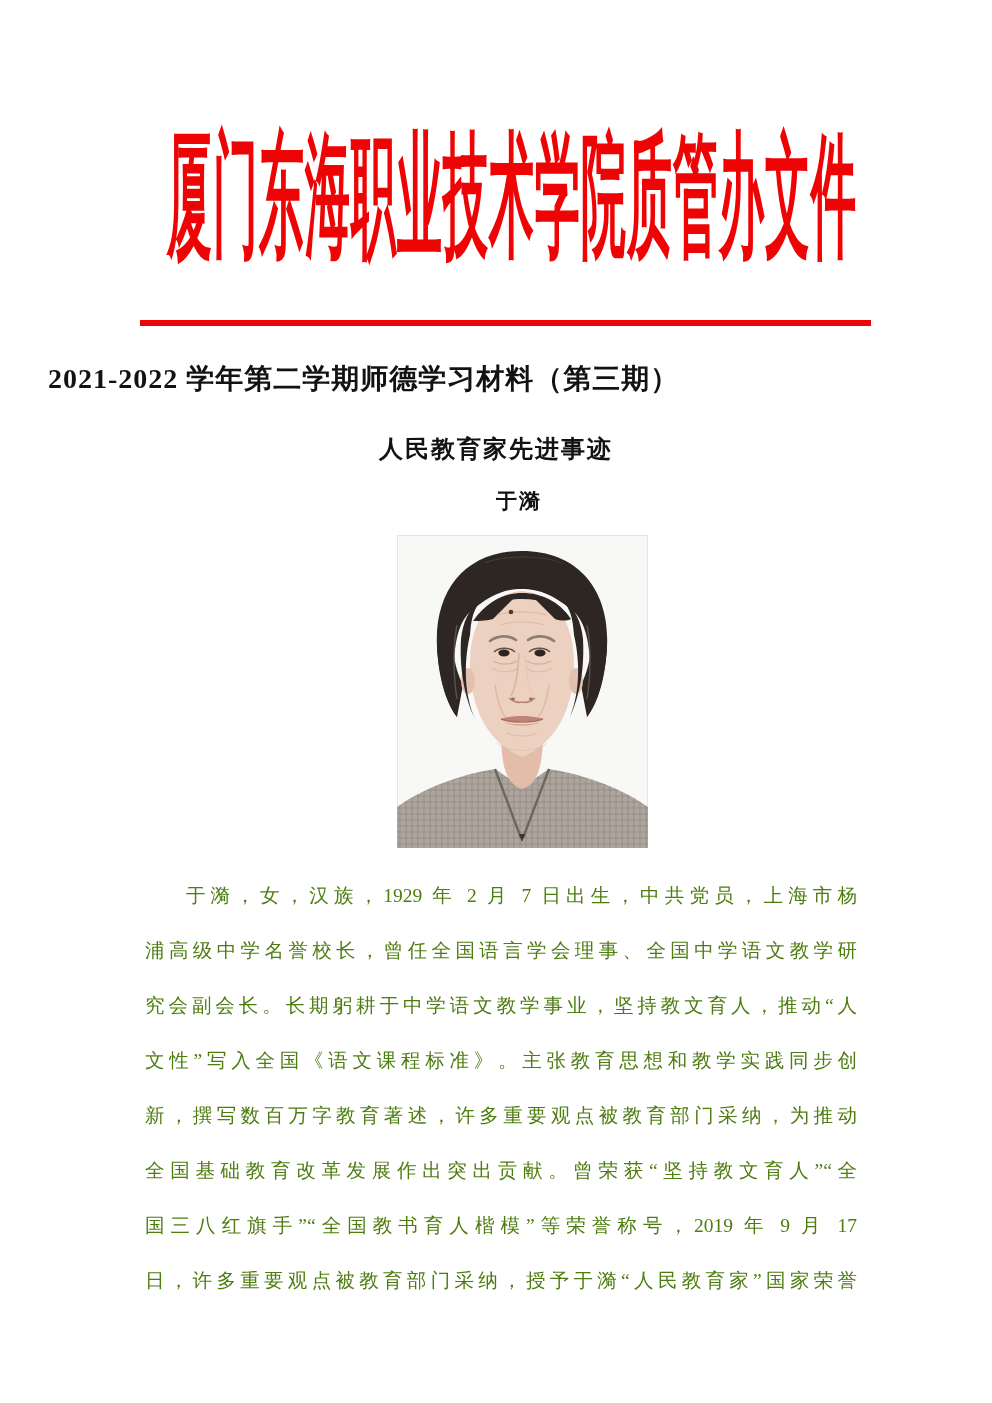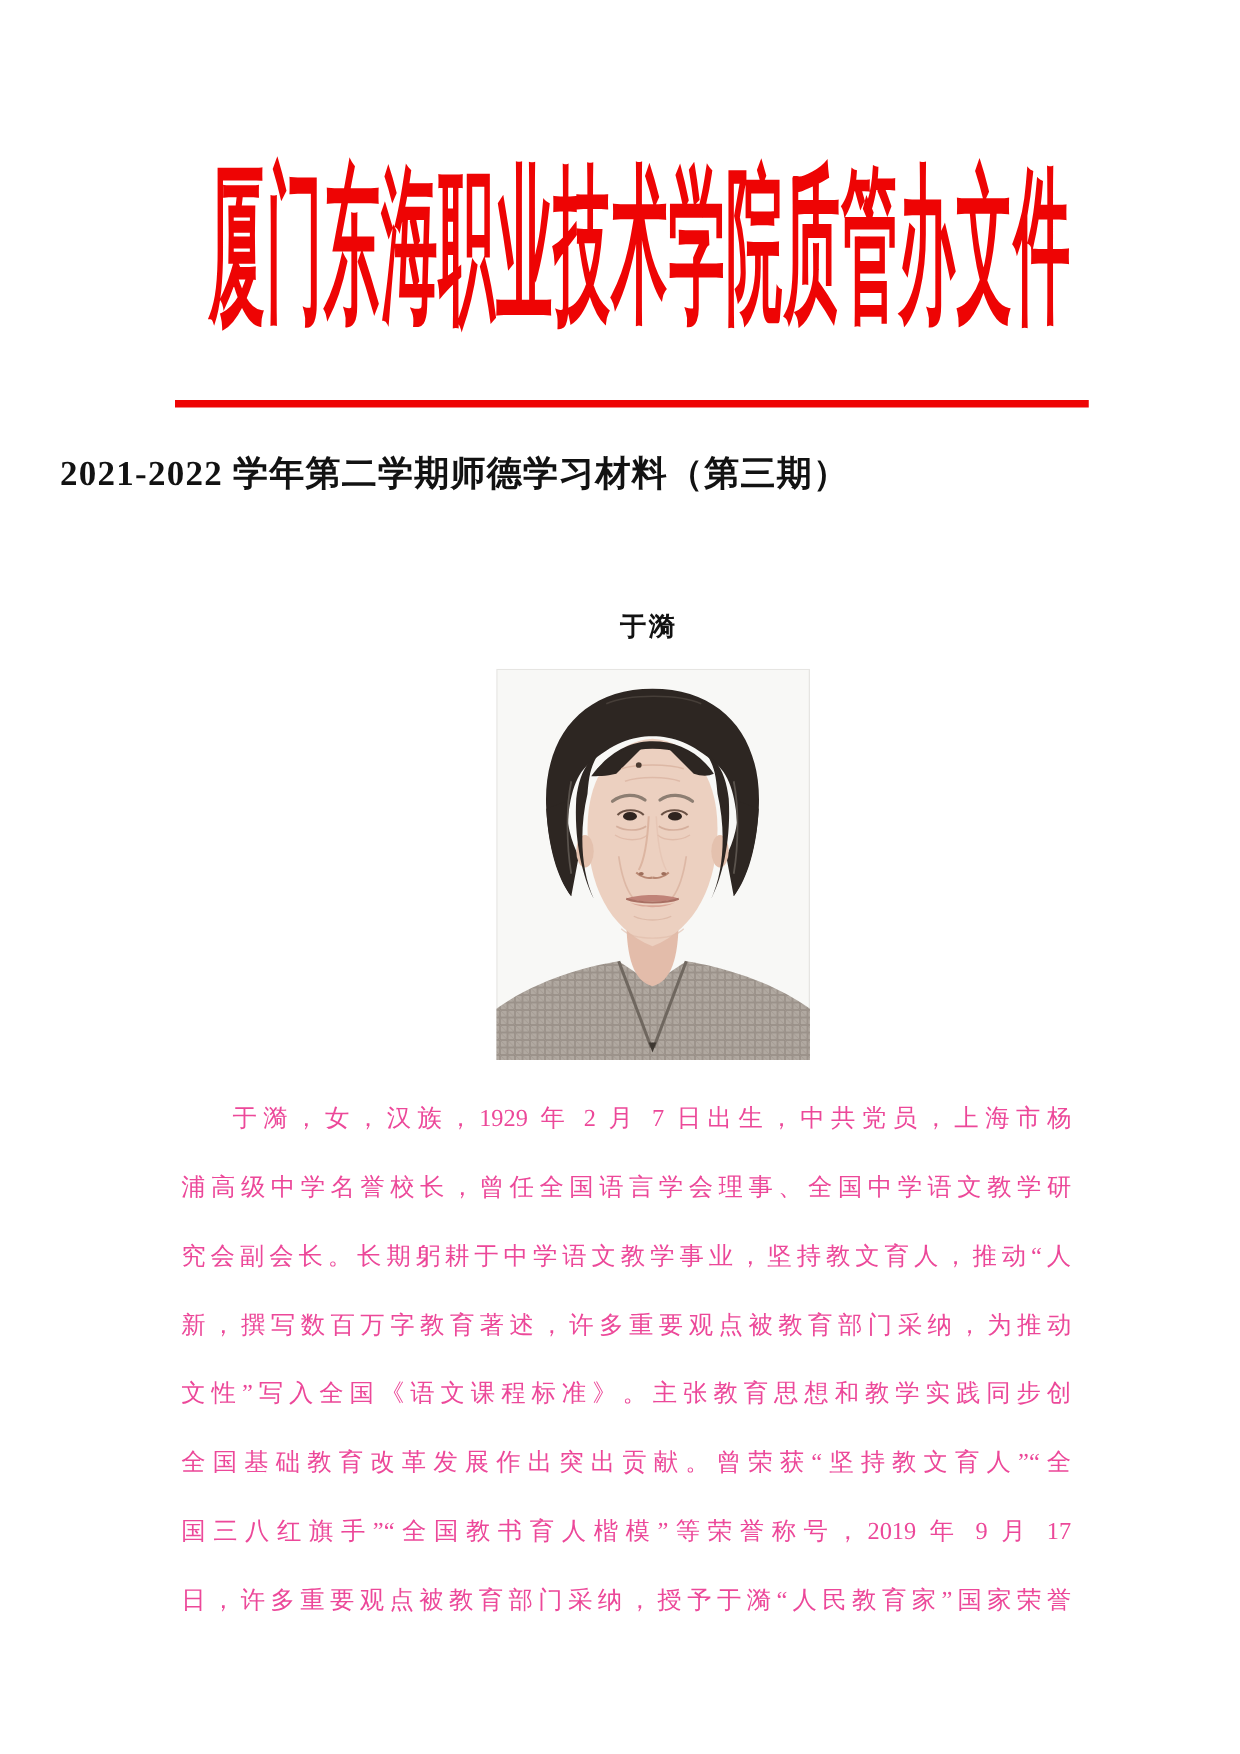--- a/index.html
+++ b/index.html
@@ -104,21 +104,21 @@
   }
 
   
   .body-text {
     position: absolute;
     top: 868px;
     left: 145px;
     width: 712px;
     font-family: "Liberation Serif", serif;
     font-size: 19.5px;
-    color: #ec4899;
+    color: #4d7c0f;
   }
   .body-text .line {
     height: 55px;
     line-height: 55px;
     text-align: justify;
     text-align-last: justify;
     white-space: nowrap;
   }
   .body-text .line.first {
     text-indent: 2.1em;
@@ -130,20 +130,21 @@
 <div class="page">
 
   <div class="banner">
     <span class="banner-text">厦门东海职业技术学院质管办文件</span>
   </div>
 
   <div class="red-rule"></div>
 
   <div class="doc-title">2021-2022 学年第二学期师德学习材料（第三期）</div>
 
+  <div class="doc-subtitle">人民教育家先进事迹</div>
 
   <div class="person-name">于漪</div>
 
   <div class="photo-frame">
     <svg viewBox="0 0 251 313" xmlns="http://www.w3.org/2000/svg">
       <defs>
         <pattern id="fabric" width="6" height="6" patternUnits="userSpaceOnUse">
           <rect width="6" height="6" fill="#b1a9a1"></rect>
           <path d="M0,3 H6 M3,0 V6" stroke="#948b83" stroke-width="1.1"></path>
           <path d="M0,0 L6,6" stroke="#a19890" stroke-width="0.7"></path>
@@ -214,20 +215,20 @@
       <path d="M110,198 C118,202 132,202 140,198" stroke="#dbb5a2" stroke-width="1.1" fill="none" opacity="0.8"></path>
 
       <path d="M100,208 C110,218 140,218 150,208" stroke="#e0bba8" stroke-width="1" fill="none" opacity="0.6"></path>
     </svg>
   </div>
 
   <div class="body-text">
     <div class="line first">于漪，女，汉族，1929 年 2 月 7 日出生，中共党员，上海市杨</div>
     <div class="line">浦高级中学名誉校长，曾任全国语言学会理事、全国中学语文教学研</div>
     <div class="line">究会副会长。长期躬耕于中学语文教学事业，坚持教文育人，推动“人</div>
+    <div class="line">文性”写入全国《语文课程标准》。主张教育思想和教学实践同步创</div>
     <div class="line">新，撰写数百万字教育著述，许多重要观点被教育部门采纳，为推动</div>
-    <div class="line">文性”写入全国《语文课程标准》。主张教育思想和教学实践同步创</div>
     <div class="line">全国基础教育改革发展作出突出贡献。曾荣获“坚持教文育人”“全</div>
     <div class="line">国三八红旗手”“全国教书育人楷模”等荣誉称号，2019 年 9 月 17</div>
     <div class="line">日，许多重要观点被教育部门采纳，授予于漪“人民教育家”国家荣誉</div>
   </div>
 
 </div>
 
 </body></html>

